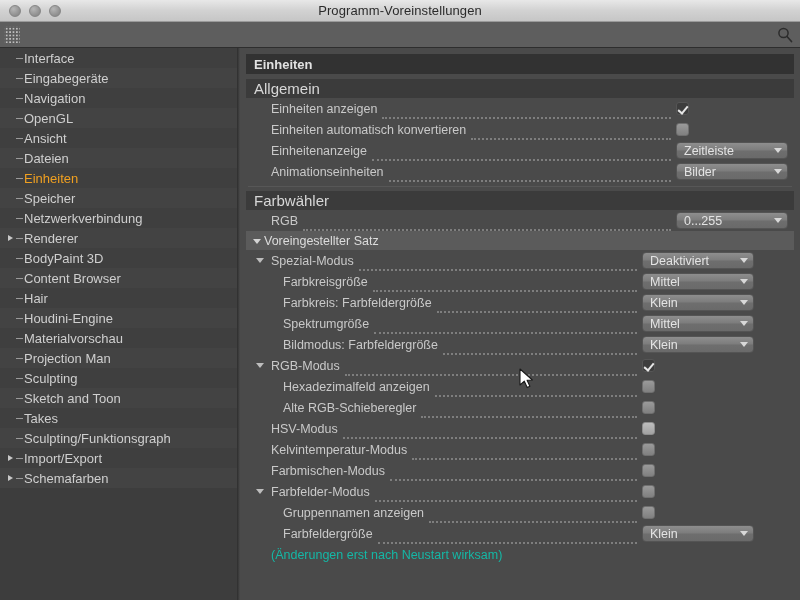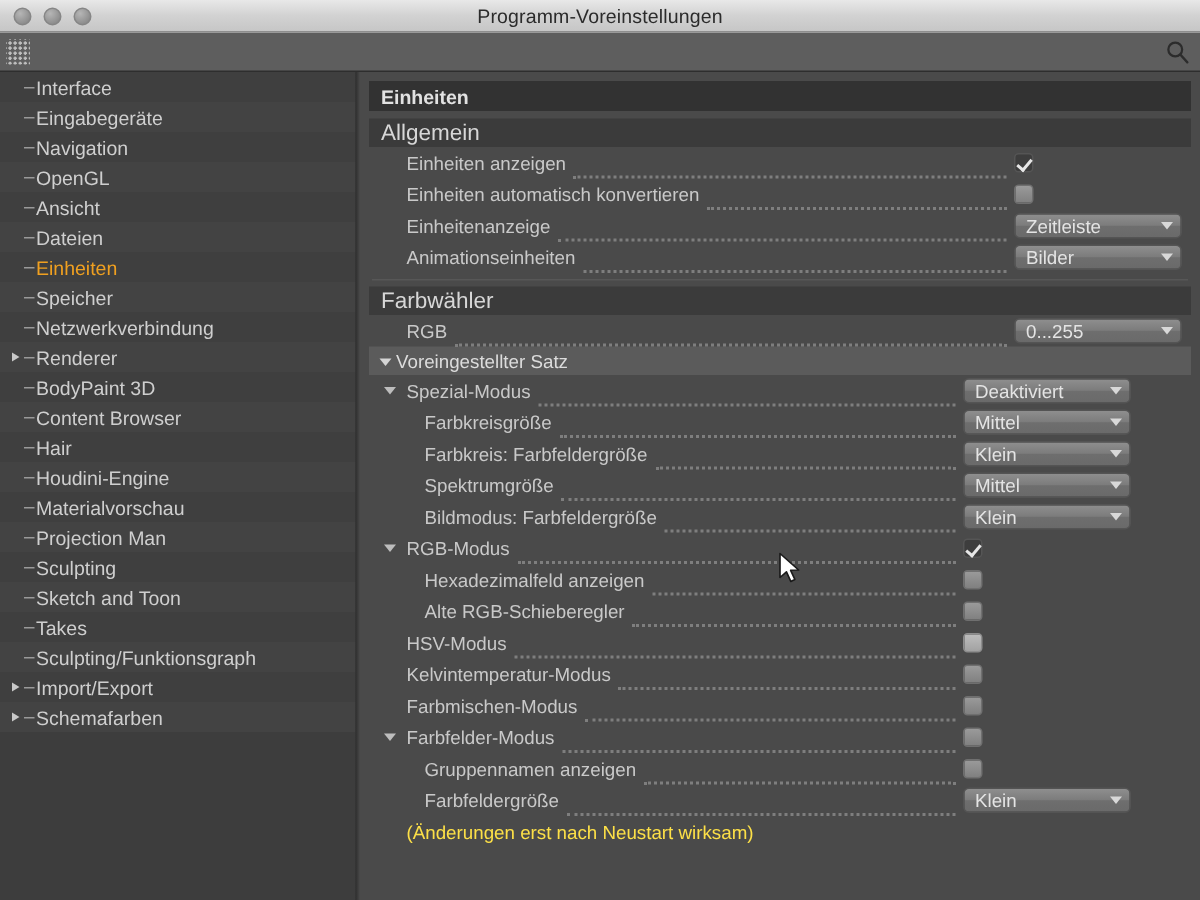--- a/index.html
+++ b/index.html
@@ -279,21 +279,21 @@
     width: 0; height: 0;
     border-top: 5px solid #d8d8d8;
     border-left: 4.5px solid transparent;
     border-right: 4.5px solid transparent;
     margin-left: 10px;
   }
   .dd-w112 { width: 112px; }
 
   .note {
     font-size: 12.5px;
-    color: #fde047;
+    color: #14b8a6;
     padding-left: 25px;
     height: 21px;
     display: flex;
     align-items: center;
   }
 
   
   .cursor {
     position: absolute;
     left: 519px; top: 368px;

